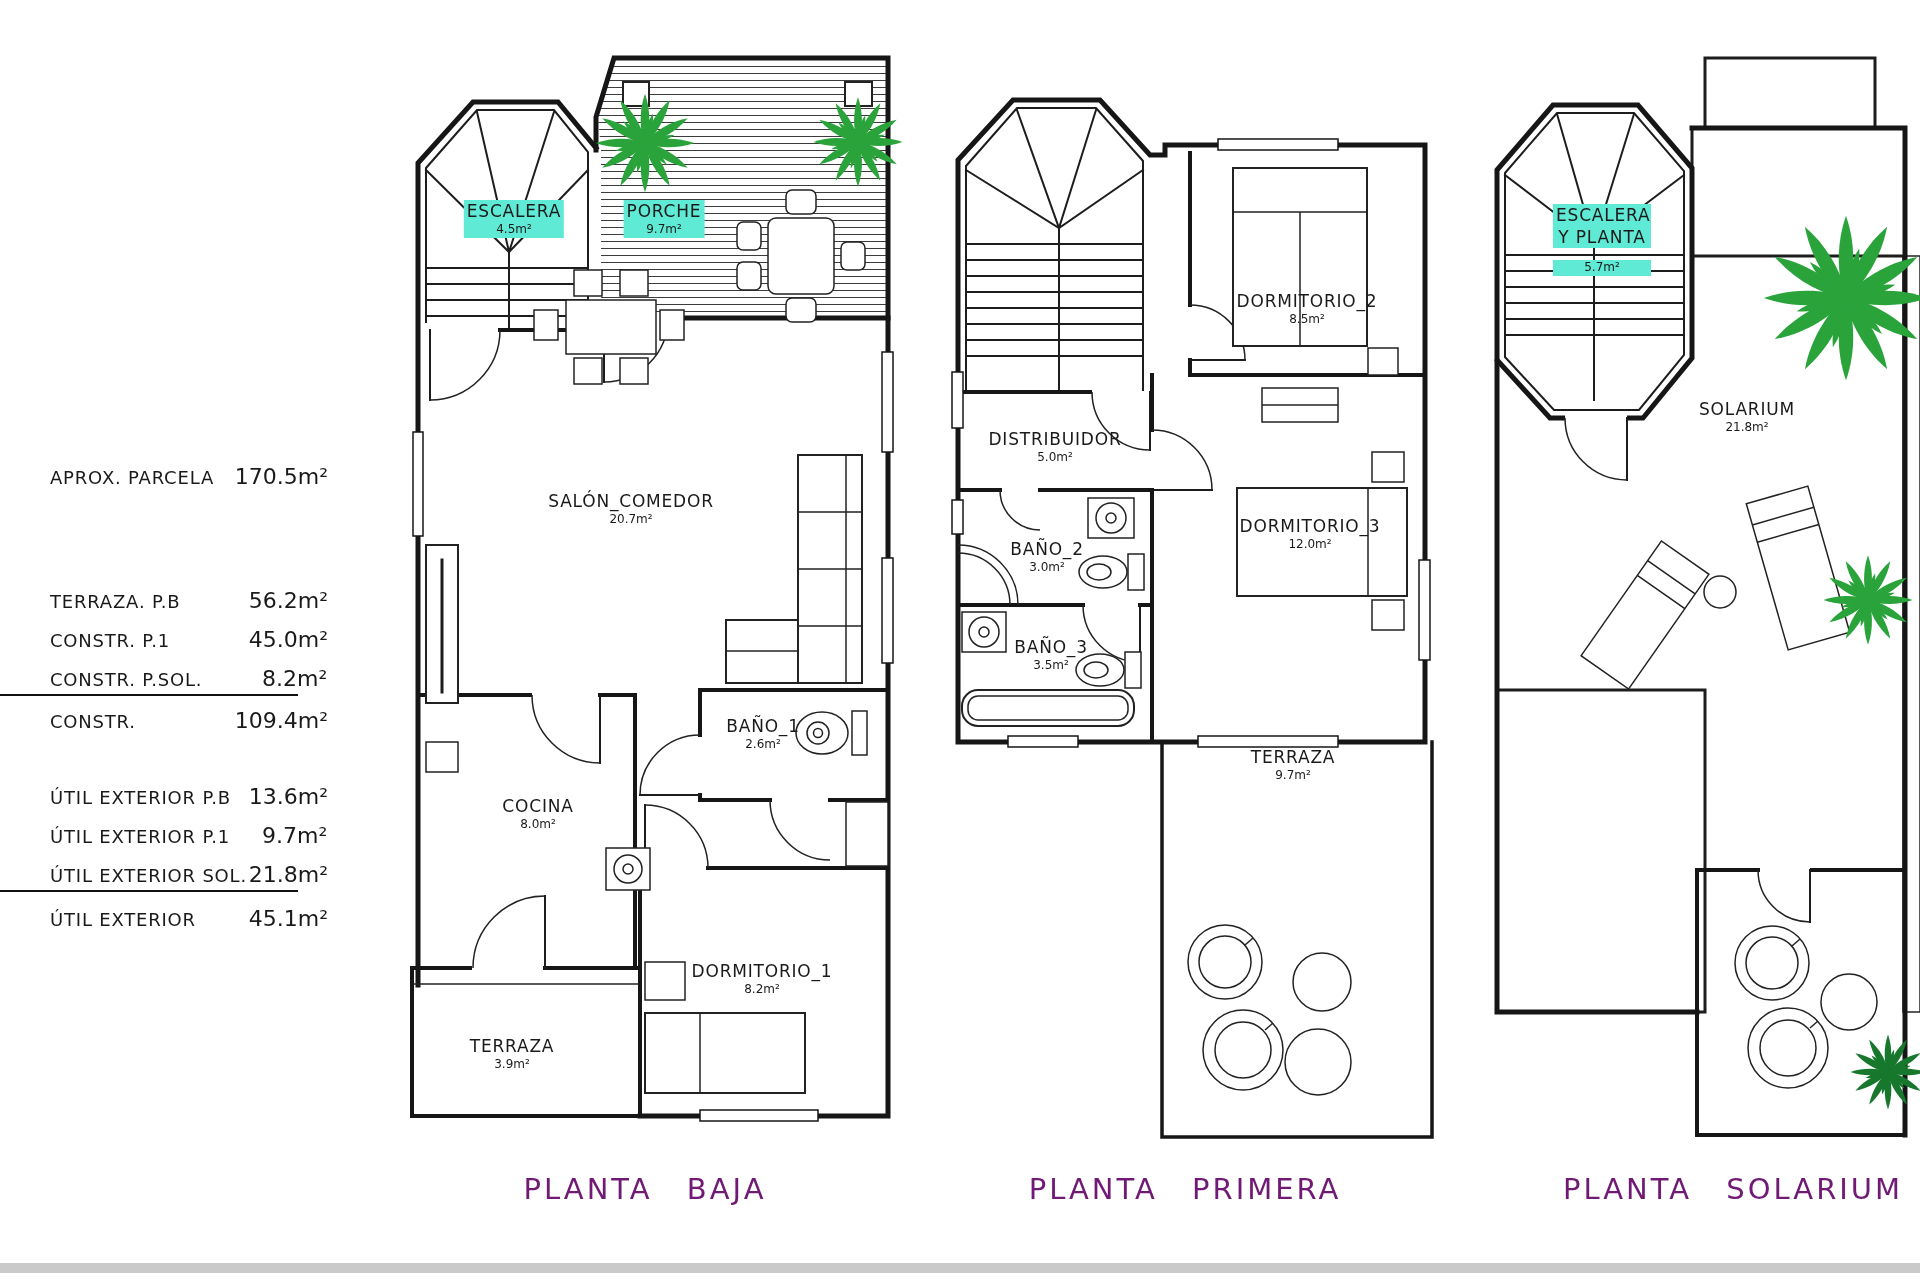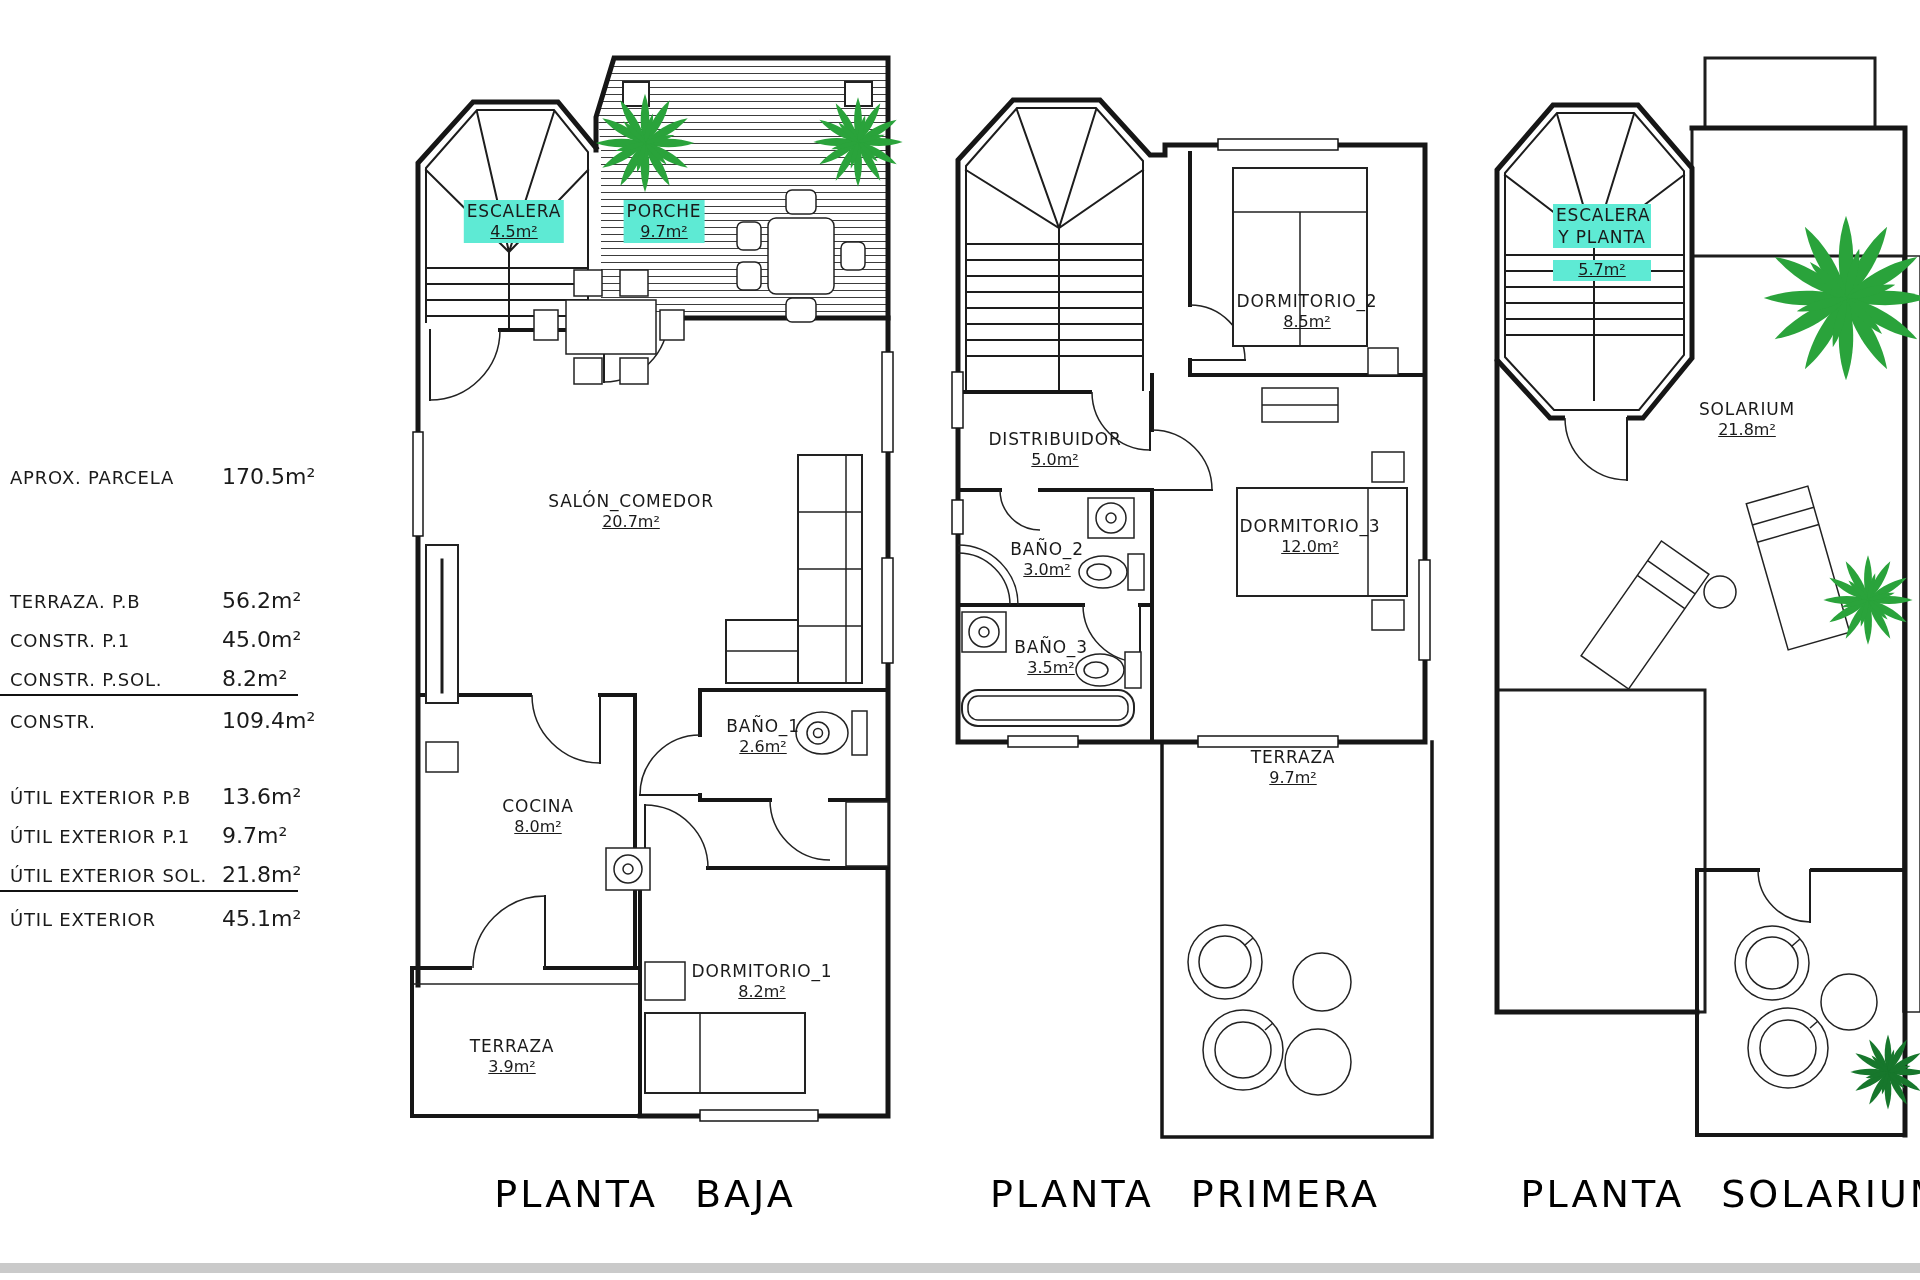--- a/index.html
+++ b/index.html
@@ -3,31 +3,31 @@
 <meta charset="utf-8">
 <style>
   html,body{margin:0;padding:0;}
   body{
     width:1920px;height:1280px;position:relative;overflow:hidden;
     background:#ffffff;color:#1a1a1a;
     font-family:"DejaVu Sans", "Liberation Sans", sans-serif;
   }
   
   .tbl-row{position:absolute;left:10px;width:318px;display:flex;align-items:baseline;}
-  .tbl-row .lbl{width:212px;font-size:18px;letter-spacing:0.8px;white-space:nowrap;}
+  .tbl-row .lbl{width:212px;font-size:18px;letter-spacing:0.8px;white-space:nowrap;margin-left:40px;}
   .tbl-row .val{font-size:22px;white-space:nowrap;}
   .tbl-rule{position:absolute;left:0;width:298px;border-top:2.5px solid #111;height:0;}
   
   .room{position:absolute;transform:translateX(-50%);text-align:center;line-height:1.3;white-space:nowrap;z-index:5;}
   .room .rname{font-size:17px;letter-spacing:0.8px;}
-  .room .rarea{font-size:16px;text-decoration:underline;}
+  .room .rarea{font-size:12px;}
   .room.wrap{white-space:normal;width:98px;}
   .room.halo .rname,.room.halo .rarea{background:#5eead4;padding:0 3px;}
   
-  .caption{position:absolute;transform:translateX(-50%);font-size:38px;letter-spacing:3px;word-spacing:22px;color:#000000;white-space:nowrap;}
+  .caption{position:absolute;transform:translateX(-50%);font-size:29px;letter-spacing:3px;word-spacing:22px;color:#701a75;white-space:nowrap;}
   
   .w5{stroke:#161616;stroke-width:5;fill:none;stroke-linecap:square;}
   .w4{stroke:#161616;stroke-width:4;fill:none;stroke-linecap:square;}
   .w35{stroke:#161616;stroke-width:3.5;fill:none;stroke-linecap:square;}
   .w3{stroke:#1d1d1d;stroke-width:3;fill:none;stroke-linecap:square;}
   .w2{stroke:#1d1d1d;stroke-width:2;fill:none;stroke-linecap:square;}
   .w15{stroke:#222;stroke-width:1.5;fill:none;}
   .f2{fill:#fff;stroke:#222;stroke-width:2;}
   .f15{fill:#fff;stroke:#222;stroke-width:1.5;}
   .arc{stroke:#222;stroke-width:1.5;fill:none;}

